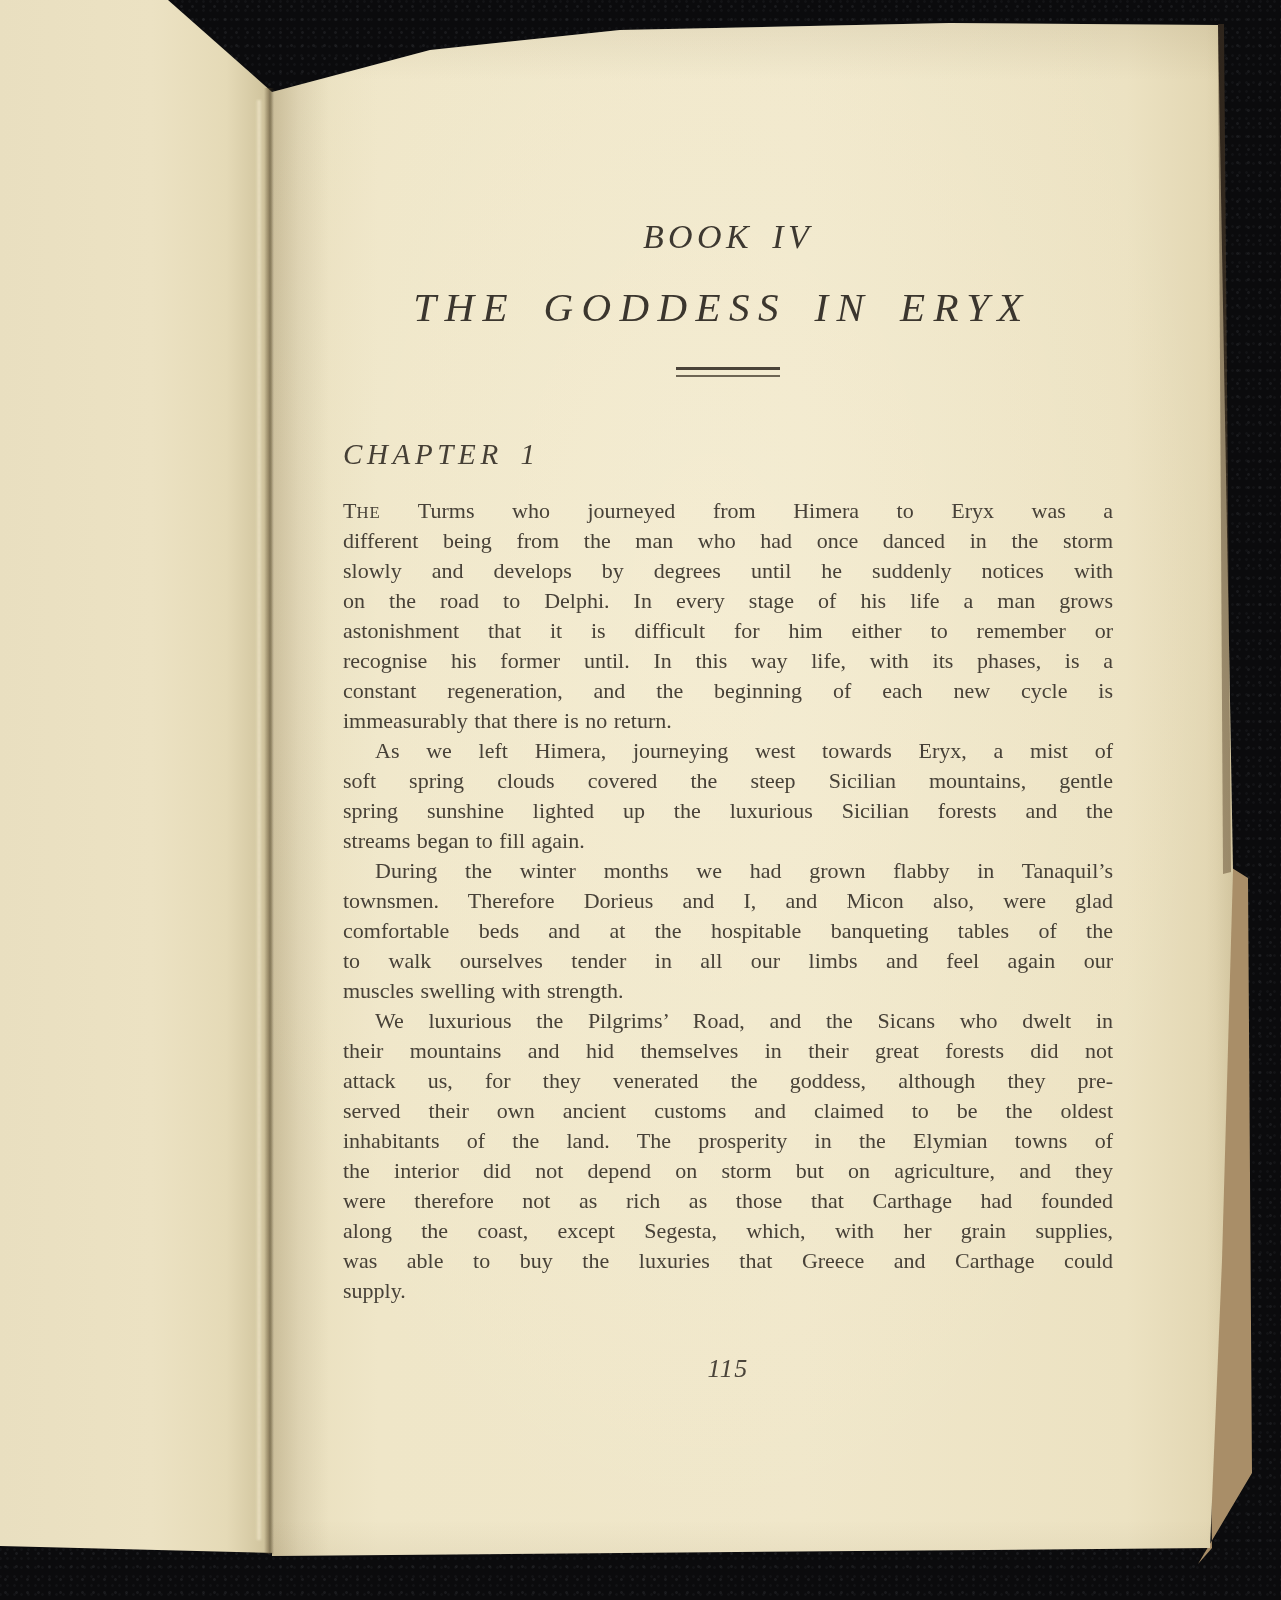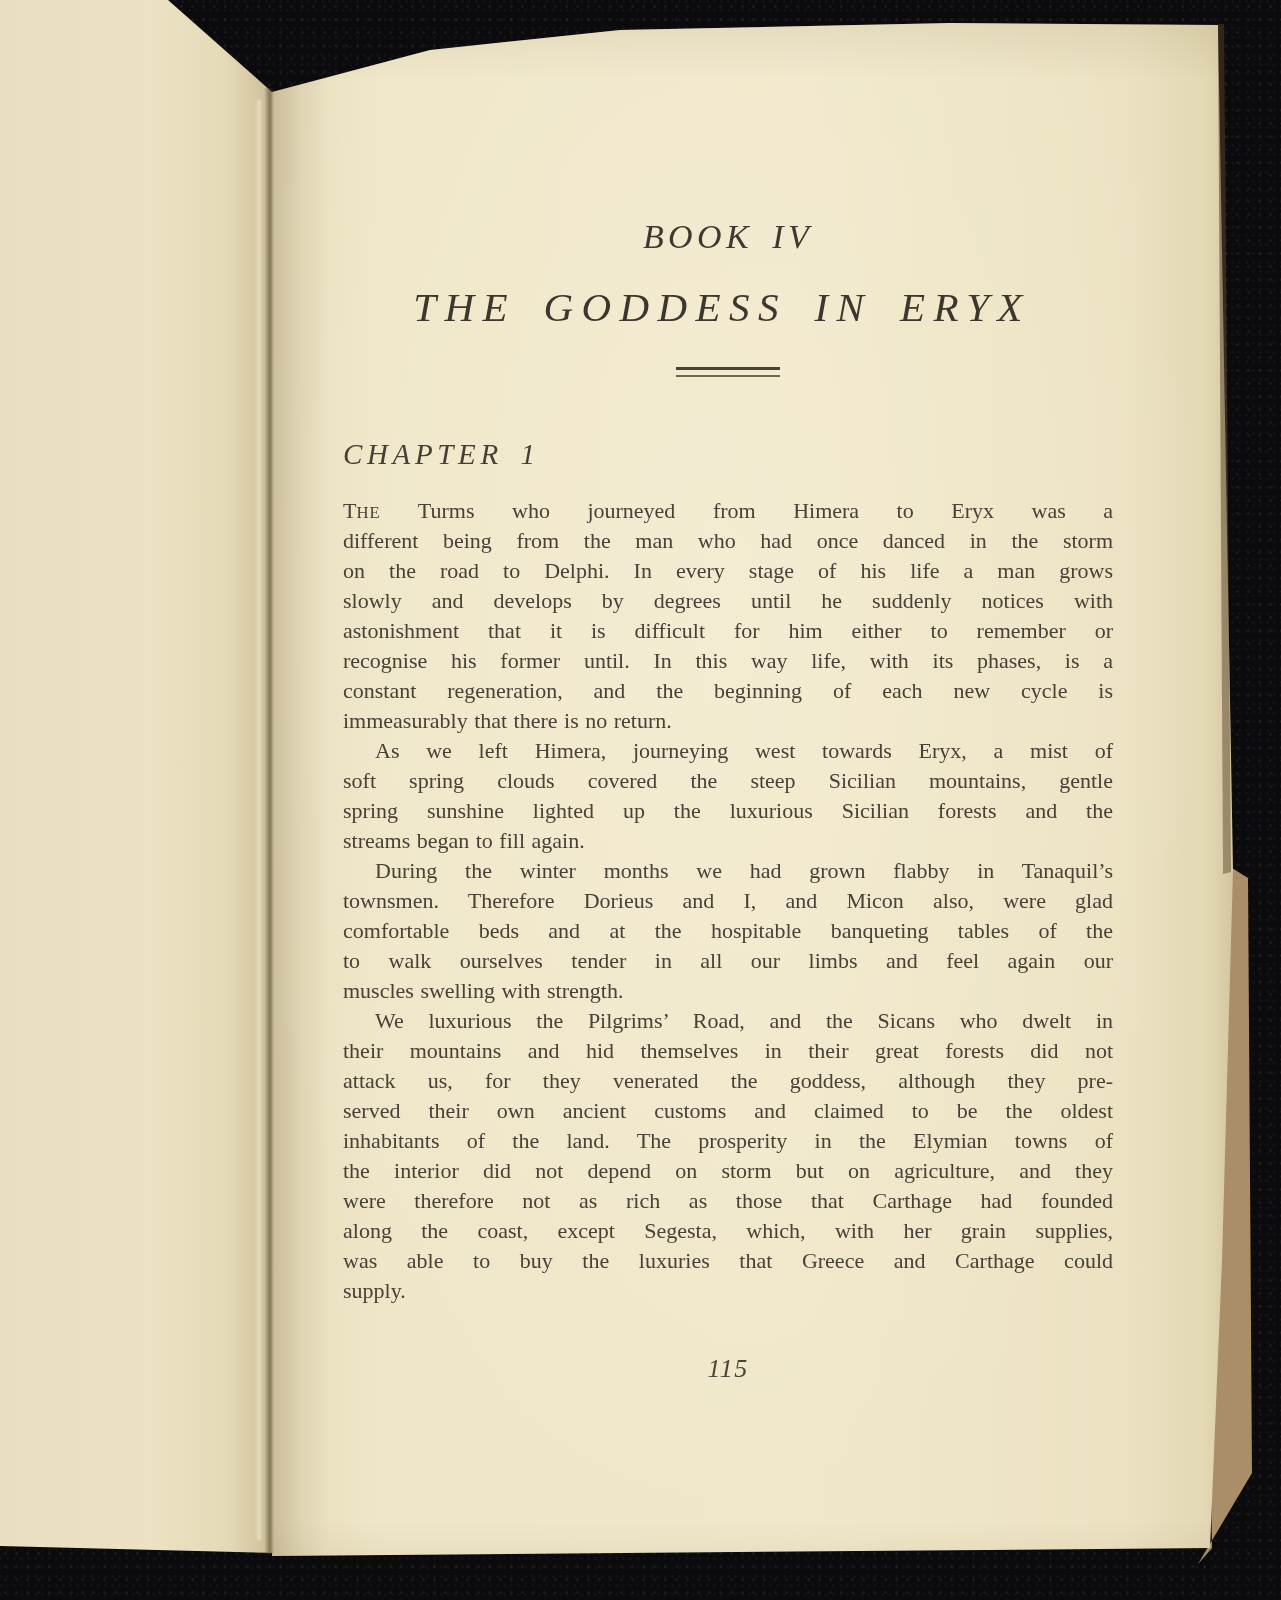--- a/index.html
+++ b/index.html
@@ -112,22 +112,22 @@
     <div class="book-title">THE GODDESS IN ERYX</div>
     <div class="rule">
       <div class="rule-top"></div>
       <div class="rule-bottom"></div>
     </div>
     <div class="chapter-heading">CHAPTER 1</div>
     <div class="body-text">
         <div class="paragraph">
           <div class="line">T<span class="sc">he</span> Turms who journeyed from Himera to Eryx was a</div>
           <div class="line">different being from the man who had once danced in the storm</div>
+          <div class="line">slowly and develops by degrees until he suddenly notices with</div>
           <div class="line">on the road to Delphi.  In every stage of his life a man grows</div>
-          <div class="line">slowly and develops by degrees until he suddenly notices with</div>
           <div class="line">astonishment that it is difficult for him either to remember or</div>
           <div class="line">recognise his former until.  In this way life, with its phases, is a</div>
           <div class="line">constant regeneration, and the beginning of each new cycle is</div>
           <div class="line last">immeasurably that there is no return.</div>
         </div>
         <div class="paragraph">
           <div class="line indent">As we left Himera, journeying west towards Eryx, a mist of</div>
           <div class="line">soft spring clouds covered the steep Sicilian mountains, gentle</div>
           <div class="line">spring sunshine lighted up the luxurious Sicilian forests and the</div>
           <div class="line last">streams began to fill again.</div>

